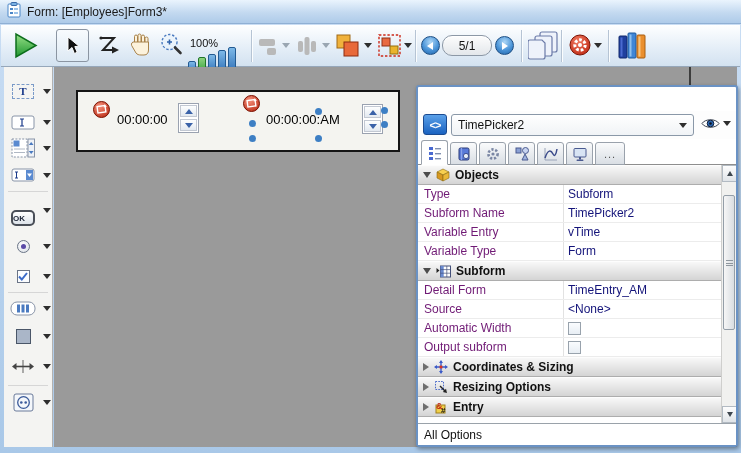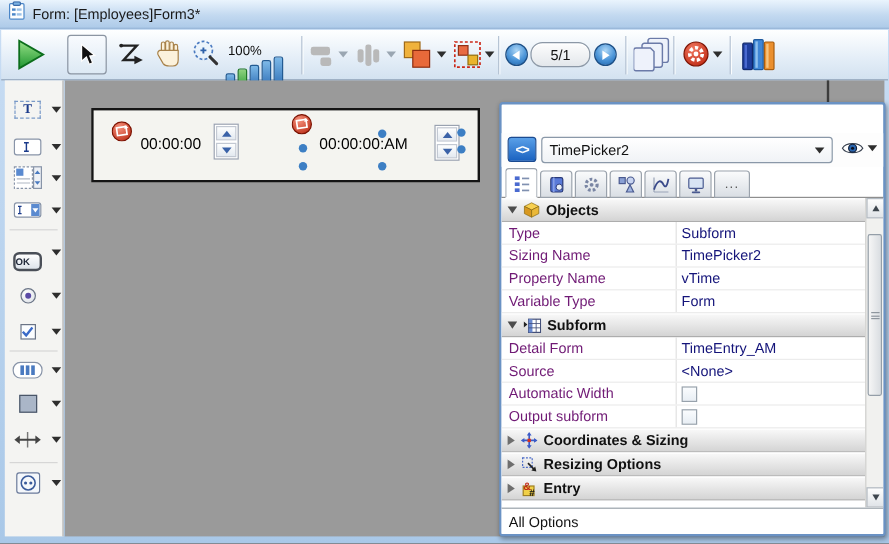--- a/index.html
+++ b/index.html
@@ -493,25 +493,25 @@
                 <polygon points="1,4 7,7 7,13 1,10" fill="#d89820" stroke="#8a6a10" stroke-width="0.6"></polygon>
                 <polygon points="13,4 7,7 7,13 13,10" fill="#eab838" stroke="#8a6a10" stroke-width="0.6"></polygon>
               </svg>
             <span>Objects</span>
           </div>
           <div class="prow">
             <span class="lab">Type</span>
             <span class="val">Subform</span>
           </div>
           <div class="prow">
-            <span class="lab">Sizing Name</span>
+            <span class="lab">Subform Name</span>
             <span class="val">TimePicker2</span>
           </div>
           <div class="prow">
-            <span class="lab">Property Name</span>
+            <span class="lab">Variable Entry</span>
             <span class="val">vTime</span>
           </div>
           <div class="prow">
             <span class="lab">Variable Type</span>
             <span class="val">Form</span>
           </div>
           <div class="psection">
             <span class="exp-dn"></span>
             <svg width="15" height="13" viewBox="0 0 15 13">
                 <polygon points="0.5,3 3.5,5.5 0.5,8" fill="#222"></polygon>

